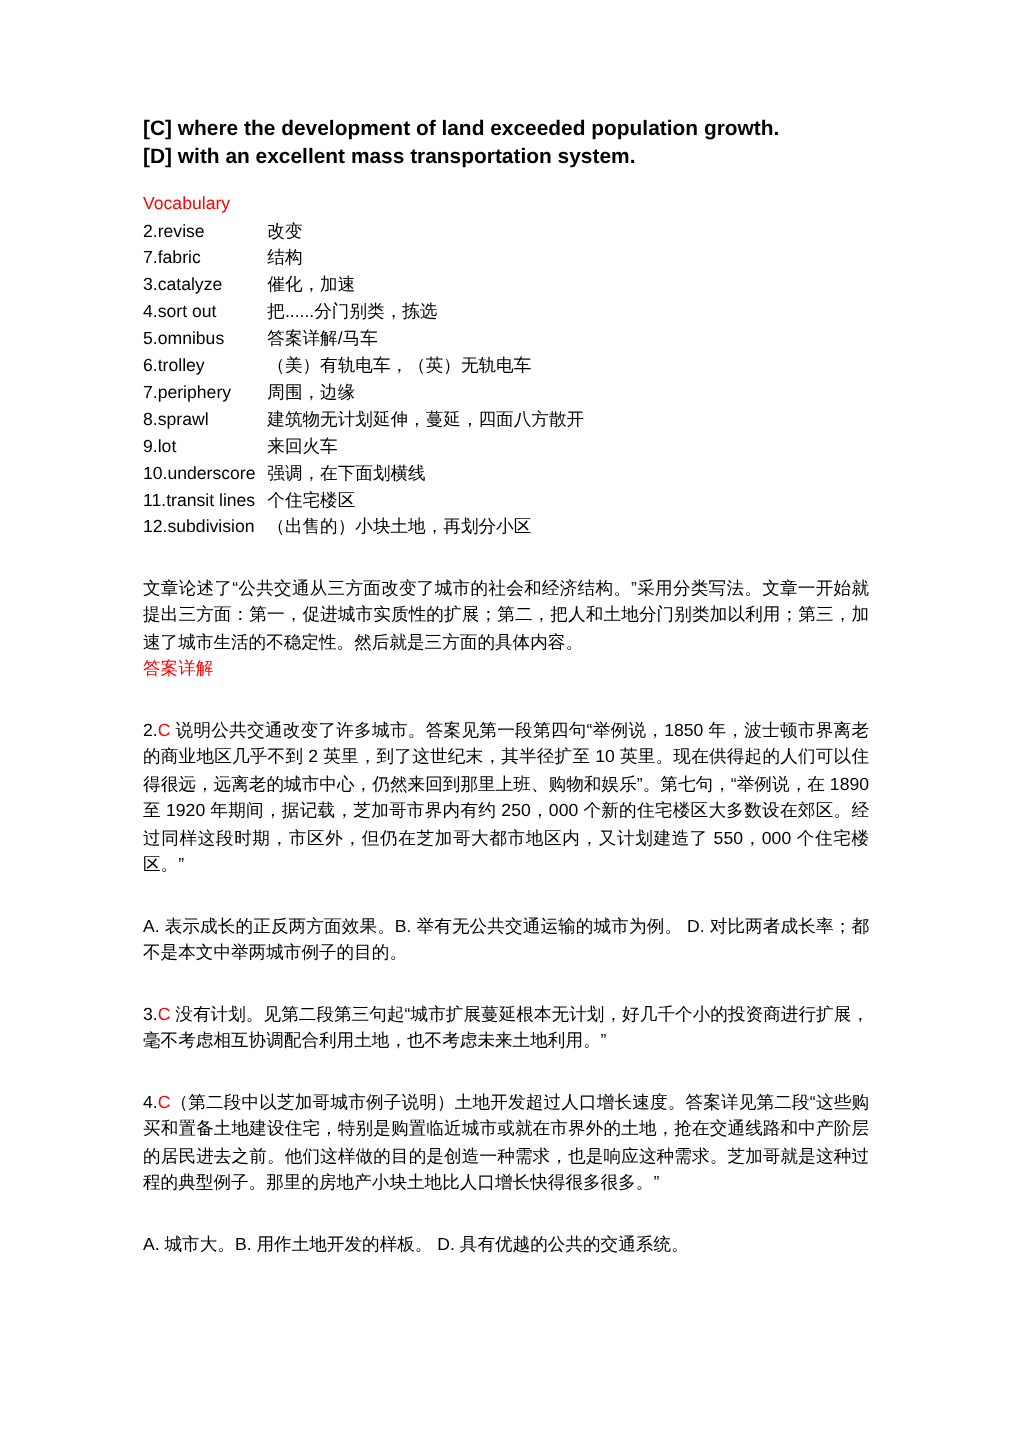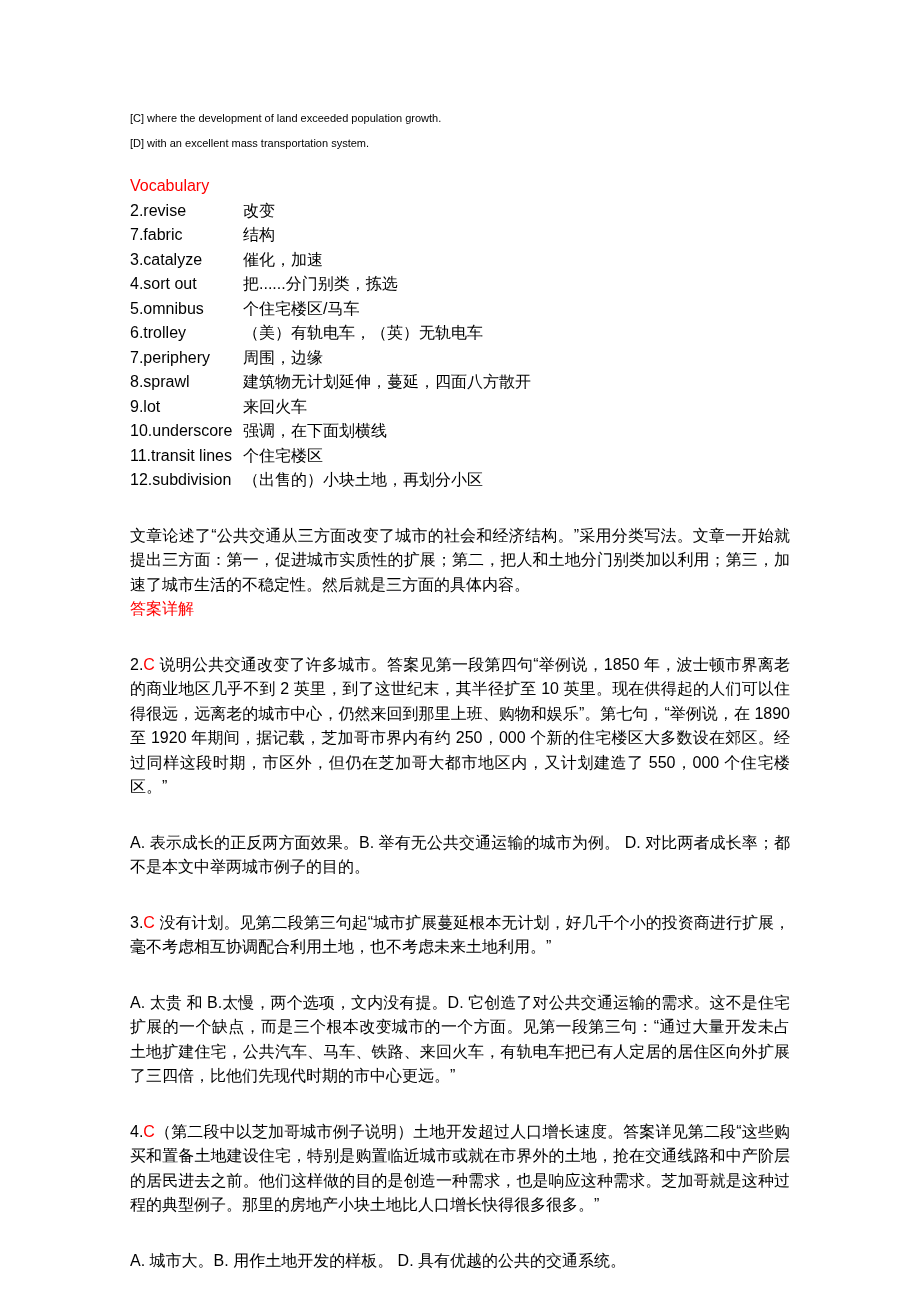--- a/index.html
+++ b/index.html
@@ -15,21 +15,22 @@
     background: #ffffff;
     padding: 106px 130px 0 130px;
     font-family: "Liberation Sans", "DejaVu Sans", sans-serif;
     font-size: 16px;
     line-height: 24.5px;
     color: #000000;
     overflow: hidden;
   }
   p { margin: 0; }
   .eng {
-    font-size: 11px;
+    font-size: 19px;
+    font-weight: bold;
   }
   .heading {
     color: #ff0000;
   }
   .heading.space-before {
     margin-top: 19px;
   }
   .body {
     text-align: justify;
     margin-top: 31px;
@@ -51,21 +52,21 @@
   <p class="eng">[C] where the development of land exceeded population growth.</p>
   <p class="eng">[D] with an excellent mass transportation system.</p>
 
   <p class="heading space-before">Vocabulary</p>
 
   <div>
     <p class="vocab-row"><span class="term">2.revise</span><span class="def">改变</span></p>
     <p class="vocab-row"><span class="term">7.fabric</span><span class="def">结构</span></p>
     <p class="vocab-row"><span class="term">3.catalyze</span><span class="def">催化，加速</span></p>
     <p class="vocab-row"><span class="term">4.sort out</span><span class="def">把......分门别类，拣选</span></p>
-    <p class="vocab-row"><span class="term">5.omnibus</span><span class="def">个住宅楼区/马车</span></p>
+    <p class="vocab-row"><span class="term">5.omnibus</span><span class="def">答案详解/马车</span></p>
     <p class="vocab-row"><span class="term">6.trolley</span><span class="def">（美）有轨电车，（英）无轨电车</span></p>
     <p class="vocab-row"><span class="term">7.periphery</span><span class="def">周围，边缘</span></p>
     <p class="vocab-row"><span class="term">8.sprawl</span><span class="def">建筑物无计划延伸，蔓延，四面八方散开</span></p>
     <p class="vocab-row"><span class="term">9.lot</span><span class="def">来回火车</span></p>
     <p class="vocab-row"><span class="term">10.underscore</span><span class="def">强调，在下面划横线</span></p>
     <p class="vocab-row"><span class="term">11.transit lines</span><span class="def">个住宅楼区</span></p>
     <p class="vocab-row"><span class="term">12.subdivision</span><span class="def">（出售的）小块土地，再划分小区</span></p>
   </div>
 
   <p class="body">文章论述了“公共交通从三方面改变了城市的社会和经济结构。”采用分类写法。文章一开始就提出三方面：第一，促进城市实质性的扩展；第二，把人和土地分门别类加以利用；第三，加速了城市生活的不稳定性。然后就是三方面的具体内容。</p>
@@ -73,21 +74,20 @@
   <p class="heading">答案详解</p>
 
 
   <div>
     <p class="body"><span>2.</span><span class="red-letter">C</span><span> 说明公共交通改变了许多城市。答案见第一段第四句“举例说，1850 年，波士顿市界离老的商业地区几乎不到 2 英里，到了这世纪末，其半径扩至 10 英里。现在供得起的人们可以住得很远，远离老的城市中心，仍然来回到那里上班、购物和娱乐”。第七句，“举例说，在 1890 至 1920 年期间，据记载，芝加哥市界内有约 250，000 个新的住宅楼区大多数设在郊区。经过同样这段时期，市区外，但仍在芝加哥大都市地区内，又计划建造了 550，000 个住宅楼区。”</span></p>
     <p class="body">A. 表示成长的正反两方面效果。B. 举有无公共交通运输的城市为例。 D. 对比两者成长率；都不是本文中举两城市例子的目的。</p>
   </div>
 
   <div>
     <p class="body"><span>3.</span><span class="red-letter">C</span><span> 没有计划。见第二段第三句起“城市扩展蔓延根本无计划，好几千个小的投资商进行扩展，毫不考虑相互协调配合利用土地，也不考虑未来土地利用。”</span></p>
-    <p class="body">A. 太贵 和 B.太慢，两个选项，文内没有提。D. 它创造了对公共交通运输的需求。这不是住宅扩展的一个缺点，而是三个根本改变城市的一个方面。见第一段第三句：“通过大量开发未占土地扩建住宅，公共汽车、马车、铁路、来回火车，有轨电车把已有人定居的居住区向外扩展了三四倍，比他们先现代时期的市中心更远。”</p>
   </div>
 
   <div>
     <p class="body"><span>4.</span><span class="red-letter">C</span><span>（第二段中以芝加哥城市例子说明）土地开发超过人口增长速度。答案详见第二段“这些购买和置备土地建设住宅，特别是购置临近城市或就在市界外的土地，抢在交通线路和中产阶层的居民进去之前。他们这样做的目的是创造一种需求，也是响应这种需求。芝加哥就是这种过程的典型例子。那里的房地产小块土地比人口增长快得很多很多。”</span></p>
     <p class="body">A. 城市大。B. 用作土地开发的样板。 D. 具有优越的公共的交通系统。</p>
   </div>
 
 </div>
 
 </body></html>

